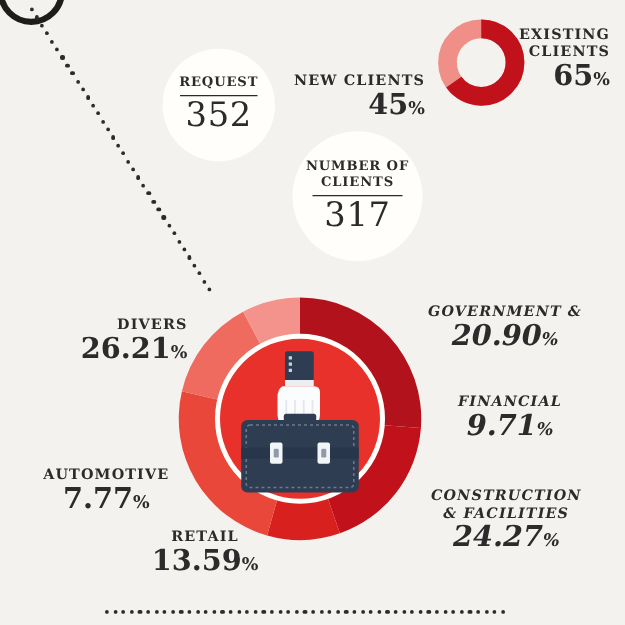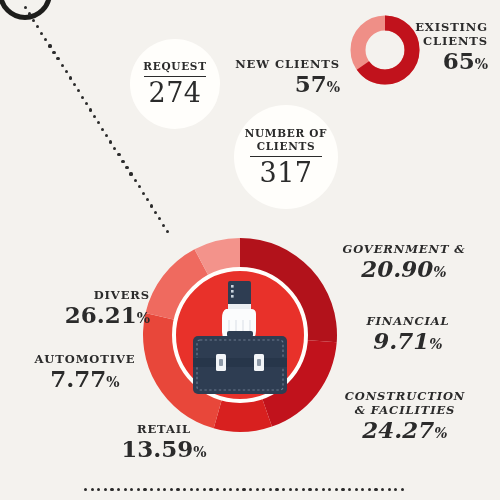--- a/index.html
+++ b/index.html
@@ -201,36 +201,36 @@
 
       <circle cx="36" cy="36" r="27" fill="none" stroke="#ef8f87" stroke-width="15" stroke-dasharray="169.6 169.6" stroke-dashoffset="0" transform="rotate(-90 36 36) scale(1,-1) translate(0,-72)"></circle>
 
       <circle cx="36" cy="36" r="27" fill="none" stroke="#c1121c" stroke-width="15" stroke-dasharray="110.3 169.6" stroke-dashoffset="0" transform="rotate(-90 36 36)"></circle>
     </svg>
   </div>
 
   <div class="abs ta-r" style="left:200px; top:22px; width:140px;margin-top:35px;">
     <div class="lbl">New Clients</div>
     <div class="val">
-      <span>57</span><span class="pct">%</span>
+      <span>45</span><span class="pct">%</span>
     </div>
   </div>
 
   <div class="abs ta-r" style="left:330px; top:20px; width:158px;">
     <div class="lbl">EXISTING</div>
     <div class="lbl">CLIENTS</div>
     <div class="val">
       <span>65</span><span class="pct">%</span>
     </div>
   </div>
 
   <div class="abs bubble" style="left:130px; top:39px; width:90px; height:90px;">
     <div class="cap">Request</div>
     <div class="rule" style="width:62px;"></div>
-    <div class="num">274</div>
+    <div class="num">352</div>
   </div>
 
   <div class="abs bubble" style="left:234px; top:105px; width:104px; height:104px;">
     <div class="cap">Number Of</div>
     <div class="cap">Clients</div>
     <div class="rule" style="width:72px;"></div>
     <div class="num">317</div>
   </div>
 
   <div class="abs" style="left:141px; top:236px; width:198px; height:198px;">
@@ -268,21 +268,21 @@
         <rect x="52" y="122" width="94" height="9" fill="#27364a"></rect>
 
         <rect x="75" y="118" width="10" height="17" rx="1.6" fill="#f2f5f8"></rect>
         <rect x="78" y="123" width="4" height="7" rx="1" fill="#8e9aa8"></rect>
         <rect x="113" y="118" width="10" height="17" rx="1.6" fill="#f2f5f8"></rect>
         <rect x="116" y="123" width="4" height="7" rx="1" fill="#8e9aa8"></rect>
       </g>
     </svg>
   </div>
 
-  <div class="abs ta-r" style="left:20px; top:252px; width:130px;margin-top:36px;">
+  <div class="abs ta-r" style="left:20px; top:252px; width:130px;">
     <div class="lbl">Divers</div>
     <div class="val">
       <span>26.21</span><span class="pct">%</span>
     </div>
   </div>
 
   <div class="abs ta-l" style="left:309px; top:242px; width:190px;">
     <div class="lbl">Government &amp;</div>
     <div class="val">
       <span>20.90</span><span class="pct">%</span>
@@ -304,20 +304,20 @@
     </div>
   </div>
 
   <div class="abs ta-c" style="left:100px; top:422px; width:128px;">
     <div class="lbl">Retail</div>
     <div class="val">
       <span>13.59</span><span class="pct">%</span>
     </div>
   </div>
 
-  <div class="abs ta-c" style="left:22px; top:352px; width:126px;">
+  <div class="abs ta-c" style="left:22px; top:372px; width:126px;">
     <div class="lbl">Automotive</div>
     <div class="val">
       <span>7.77</span><span class="pct">%</span>
     </div>
   </div>
 
 </div>
 
 </body></html>

